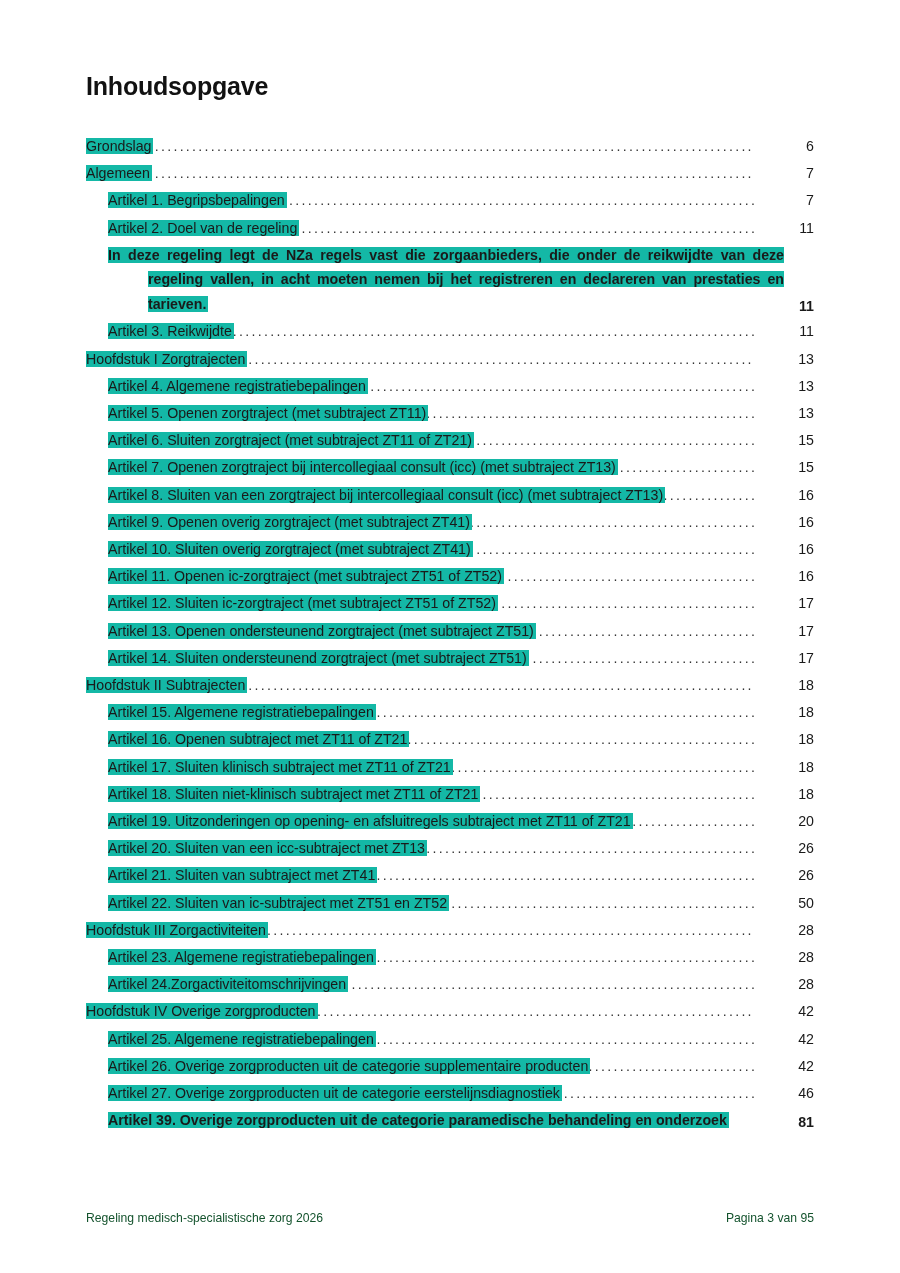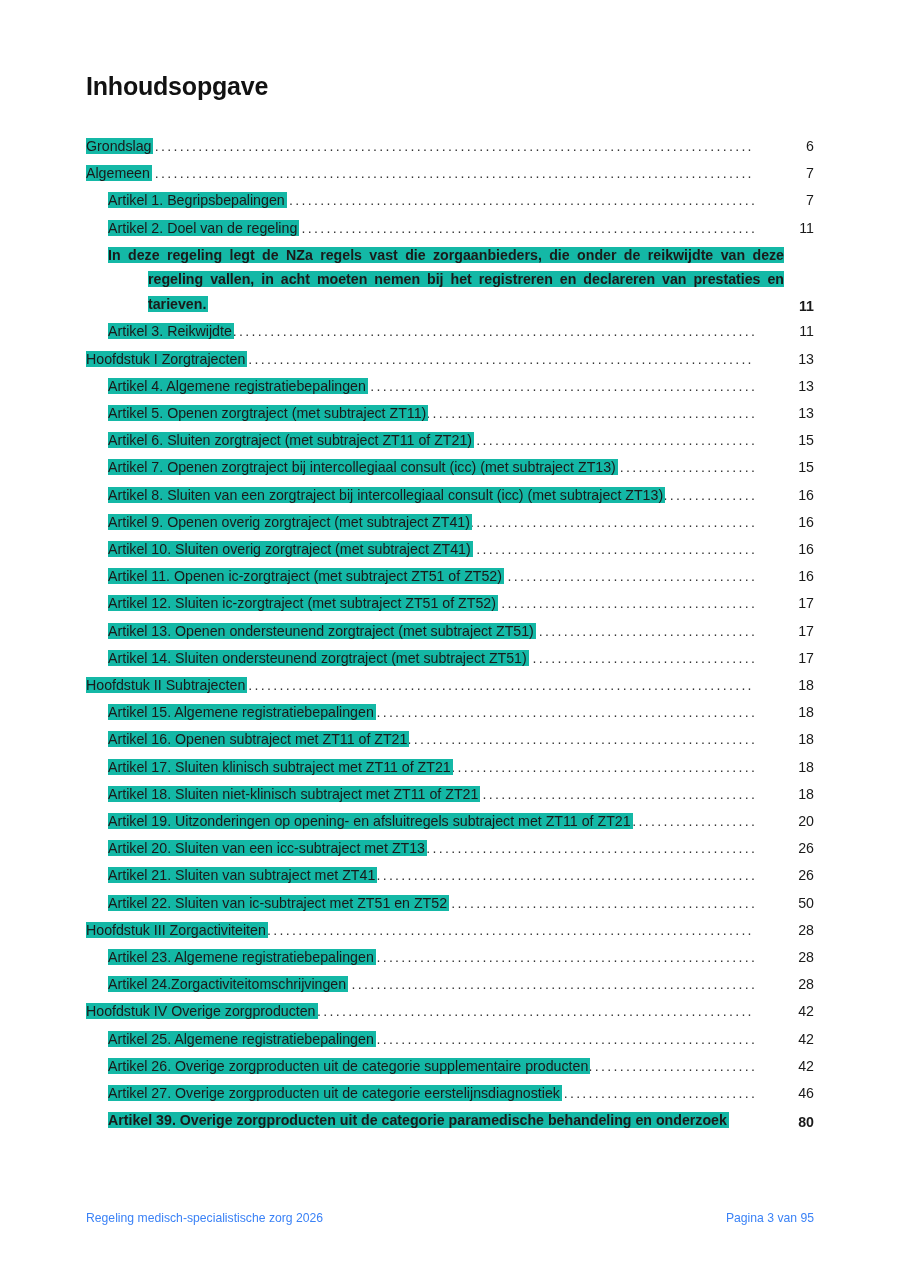--- a/index.html
+++ b/index.html
@@ -92,21 +92,21 @@
       background: #fff;
       padding-left: 4px;
       z-index: 2;
     }
     .footer {
       position: absolute;
       left: 86px;
       top: 1211px;
       width: 728px;
       font-size: 12.2px;
-      color: #3b82f6;
+      color: #14532d;
       display: flex;
       justify-content: space-between;
     }
   </style>
 </head>
 <body>
 
 <h1 class="page-title">Inhoudsopgave</h1>
 
 <div class="toc" id="toc">
@@ -247,20 +247,20 @@
     </div>
     <div class="toc-entry level-2">
       <div class="toc-inner"><span class="toc-leader">................................................................................................................................................................................................................................................................................................................................................................................................................</span><span class="toc-text toc-label-wrap"><span class="toc-label">Artikel 27. Overige zorgproducten uit de categorie eerstelijnsdiagnostiek</span></span></div>
       <span class="toc-page">46</span>
     </div>
     <div class="toc-entry level-2 wrap justify">
       <div class="toc-inner">
         <span class="toc-leader">................................................................................................................................................................................................................................................................................................................................................................................................................</span>
         <span class="toc-text toc-label-wrap"><span class="toc-label">Artikel 39. Overige zorgproducten uit de categorie paramedische behandeling en onderzoek</span></span>
       </div>
-      <span class="toc-page">80</span>
+      <span class="toc-page">81</span>
     </div>
   </div>
 
 <div class="footer">
   <span>Regeling medisch-specialistische zorg 2026</span>
   <span>Pagina 3 van 95</span>
 </div>
 
 </body></html>

